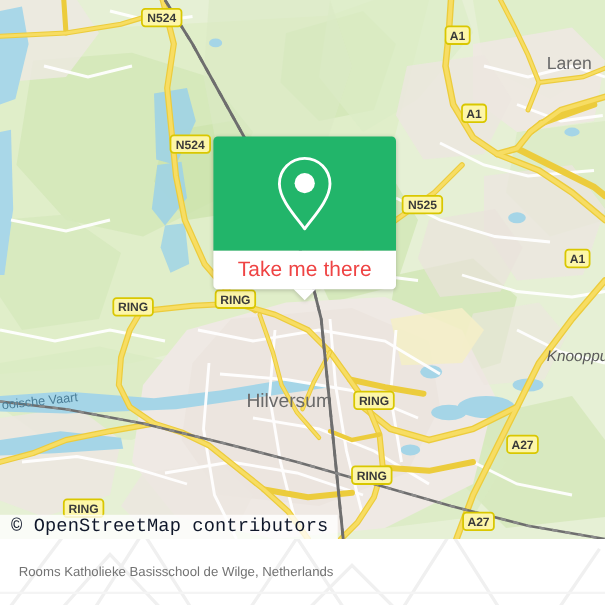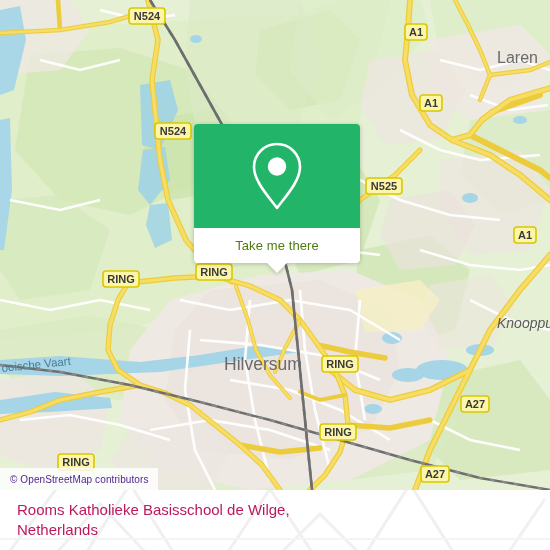--- a/index.html
+++ b/index.html
@@ -35,24 +35,25 @@
 
   .osm-attrib {
     position: absolute;
     left: 0;
     bottom: 0;
     height: 22px;
     padding: 0 9px 0 10px;
     display: flex;
     align-items: center;
     background: rgba(255,255,255,0.80);
-    font-size: 10px;
-    color: #4c1d95;
+    font-size: 17px;
+    color: #0f172a;
     letter-spacing: 0.1px;
     white-space: nowrap;
+    font-family: Liberation Mono, monospace;
   }
 
   
   .popup {
     position: absolute;
     left: 194px;
     top: 124px;
     width: 166px;
     filter: drop-shadow(0 1px 2px rgba(0,0,0,0.22));
   }
@@ -66,22 +67,22 @@
   }
   .popup-foot {
     height: 35px;
     background: #ffffff;
     border-radius: 0 0 4px 4px;
     display: flex;
     align-items: center;
     justify-content: center;
   }
   .popup-foot span {
-    font-size: 13px;
-    color: #4d7c0f;
+    font-size: 19px;
+    color: #ef4444;
     letter-spacing: 0.1px;
   }
   .popup-tail {
     position: absolute;
     left: 50%;
     margin-left: -10px;
     top: 139px;
     width: 0; height: 0;
     border-left: 10px solid transparent;
     border-right: 10px solid transparent;
@@ -107,23 +108,23 @@
   .footer-inner {
     position: relative;
     height: 60px;
     display: flex;
     align-items: center;
     justify-content: space-between;
     padding: 0 14px 0 17px;
     box-sizing: border-box;
   }
   .place-name {
-    font-size: 15px;
+    font-size: 12px;
     line-height: 20px;
-    color: #be185d;
+    color: #737373;
     max-width: 330px;
   }
   .brand {
     display: flex;
     align-items: center;
     gap: 2px;
     margin-right: 6px;
   }
   .brand-word {
     font-size: 33px;

